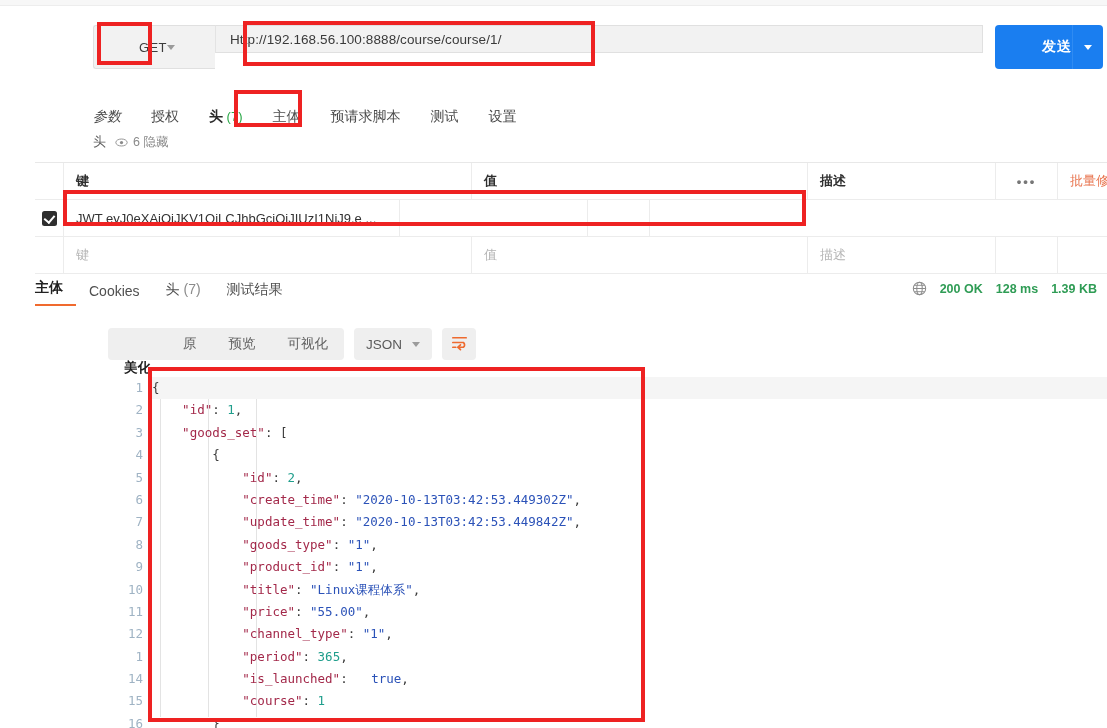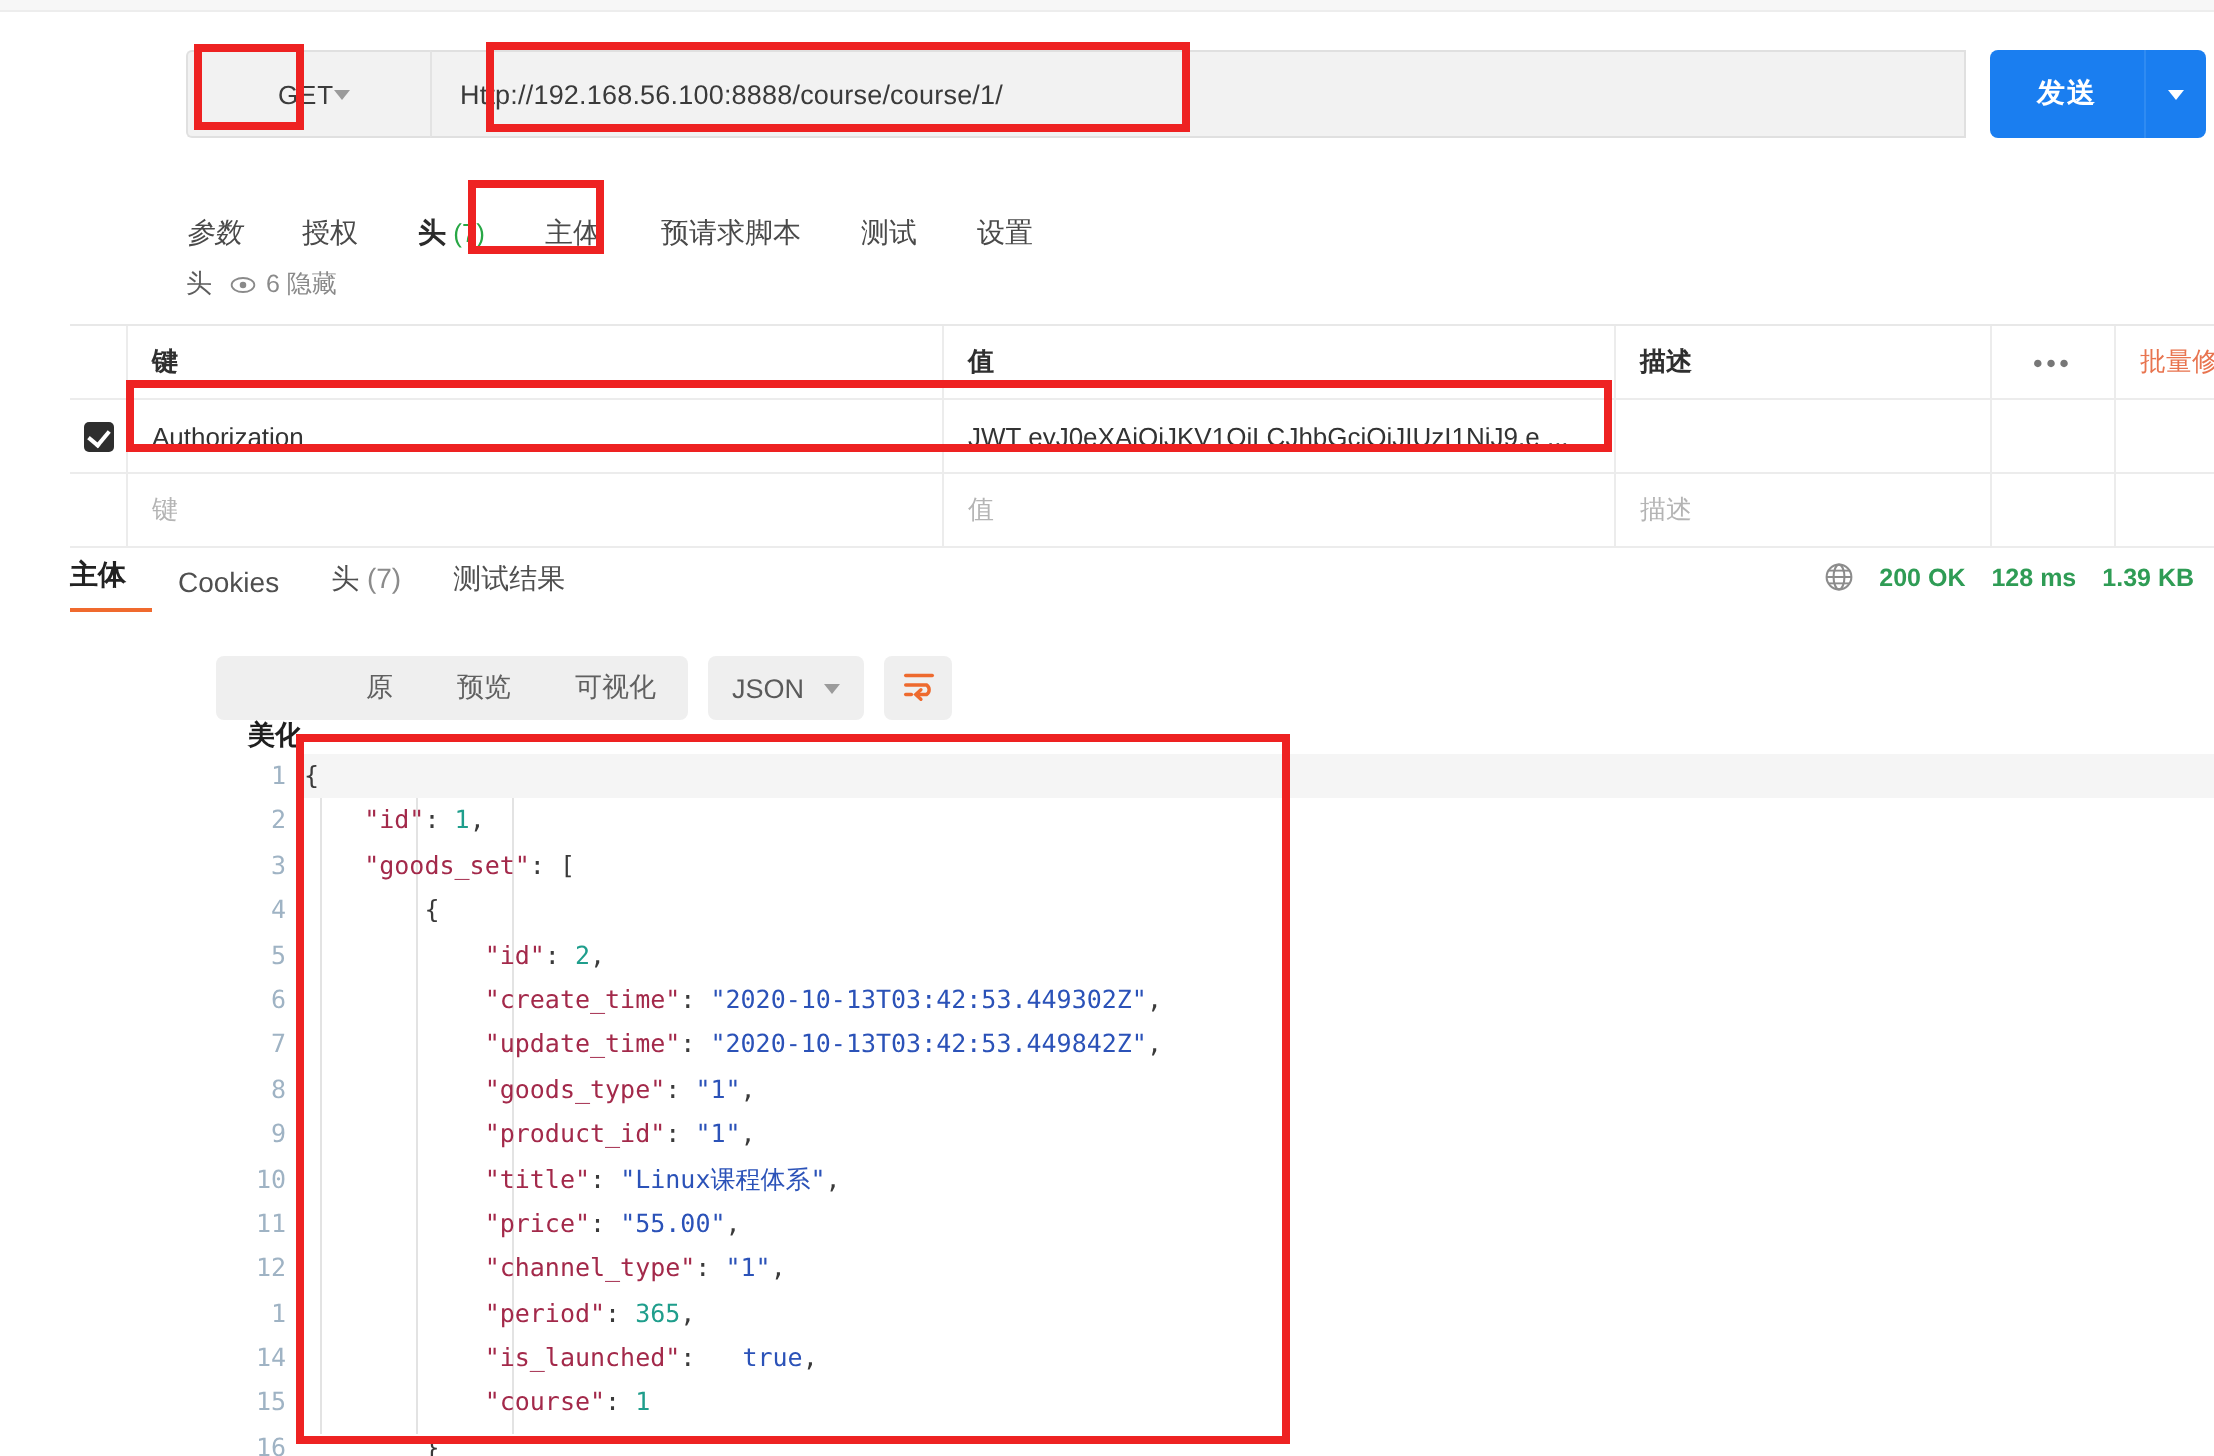--- a/index.html
+++ b/index.html
@@ -36,37 +36,37 @@
     border: 1px solid #e0e0e0;
     border-right: none;
     border-radius: 3px 0 0 3px;
     display: flex; align-items: center; justify-content: center;
     padding: 0 11px 0 16px;
     font-size: 13px; color: #3c3c3c; letter-spacing: .4px;
   }
   .caret { width: 0; height: 0; border-left: 4.5px solid transparent;
            border-right: 4.5px solid transparent; border-top: 5px solid #9b9b9b; }
   .url-box {
-    flex: 1; height: 44px;
+    flex: 1; height: 28px;
     background: #f2f2f2;
     border: 1px solid #e0e0e0;
     border-left: 1px solid #e3e3e3;
     display: flex; align-items: center;
     padding: 0 14px;
     font-size: 13.5px; color: #3a3a3a; letter-spacing: .1px;
   }
   .send-btn {
     margin-left: 12px;
     width: 108px; height: 44px;
     background: #1a7ef0; border-radius: 4px;
     display: flex; align-items: center;
     color: #fff; font-size: 14px; font-weight: bold;
     cursor: pointer;
   }
-  .send-label { flex: 1; text-align: center; letter-spacing: 1px; }
+  .send-label { flex: 1; text-align: right; letter-spacing: 1px; }
   .send-div { width: 1px; height: 44px; background: #2f8bf2; }
   .send-caret-wrap { width: 30px; display: flex; align-items: center; justify-content: center; }
   .send-caret { width: 0; height: 0; border-left: 4.5px solid transparent;
                 border-right: 4.5px solid transparent; border-top: 5px solid #ffffff; }
 
   
   .req-tabs {
     position: absolute; left: 93px; top: 96px;
     display: flex; align-items: center; gap: 0;
   }
@@ -256,21 +256,20 @@
       <div class="cell c-val th">值</div>
       <div class="cell c-desc th">描述</div>
       <div class="cell c-dots">•••</div>
       <div class="cell c-bulk">批量修</div>
     </div>
 
     <div class="hdr-row">
       <div class="cell-check">
         <span class="chk"></span>
       </div>
-      <div class="cell c-key">Authorization</div>
       <div class="cell c-val">JWT eyJ0eXAiOiJKV1QiLCJhbGciOiJIUzI1NiJ9.e ...</div>
       <div class="cell c-desc"></div>
       <div class="cell c-dots"></div>
       <div class="cell c-bulk"></div>
     </div>
 
     <div class="hdr-row">
       <div class="cell-check"></div>
       <div class="cell c-key ph">键</div>
       <div class="cell c-val ph">值</div>

